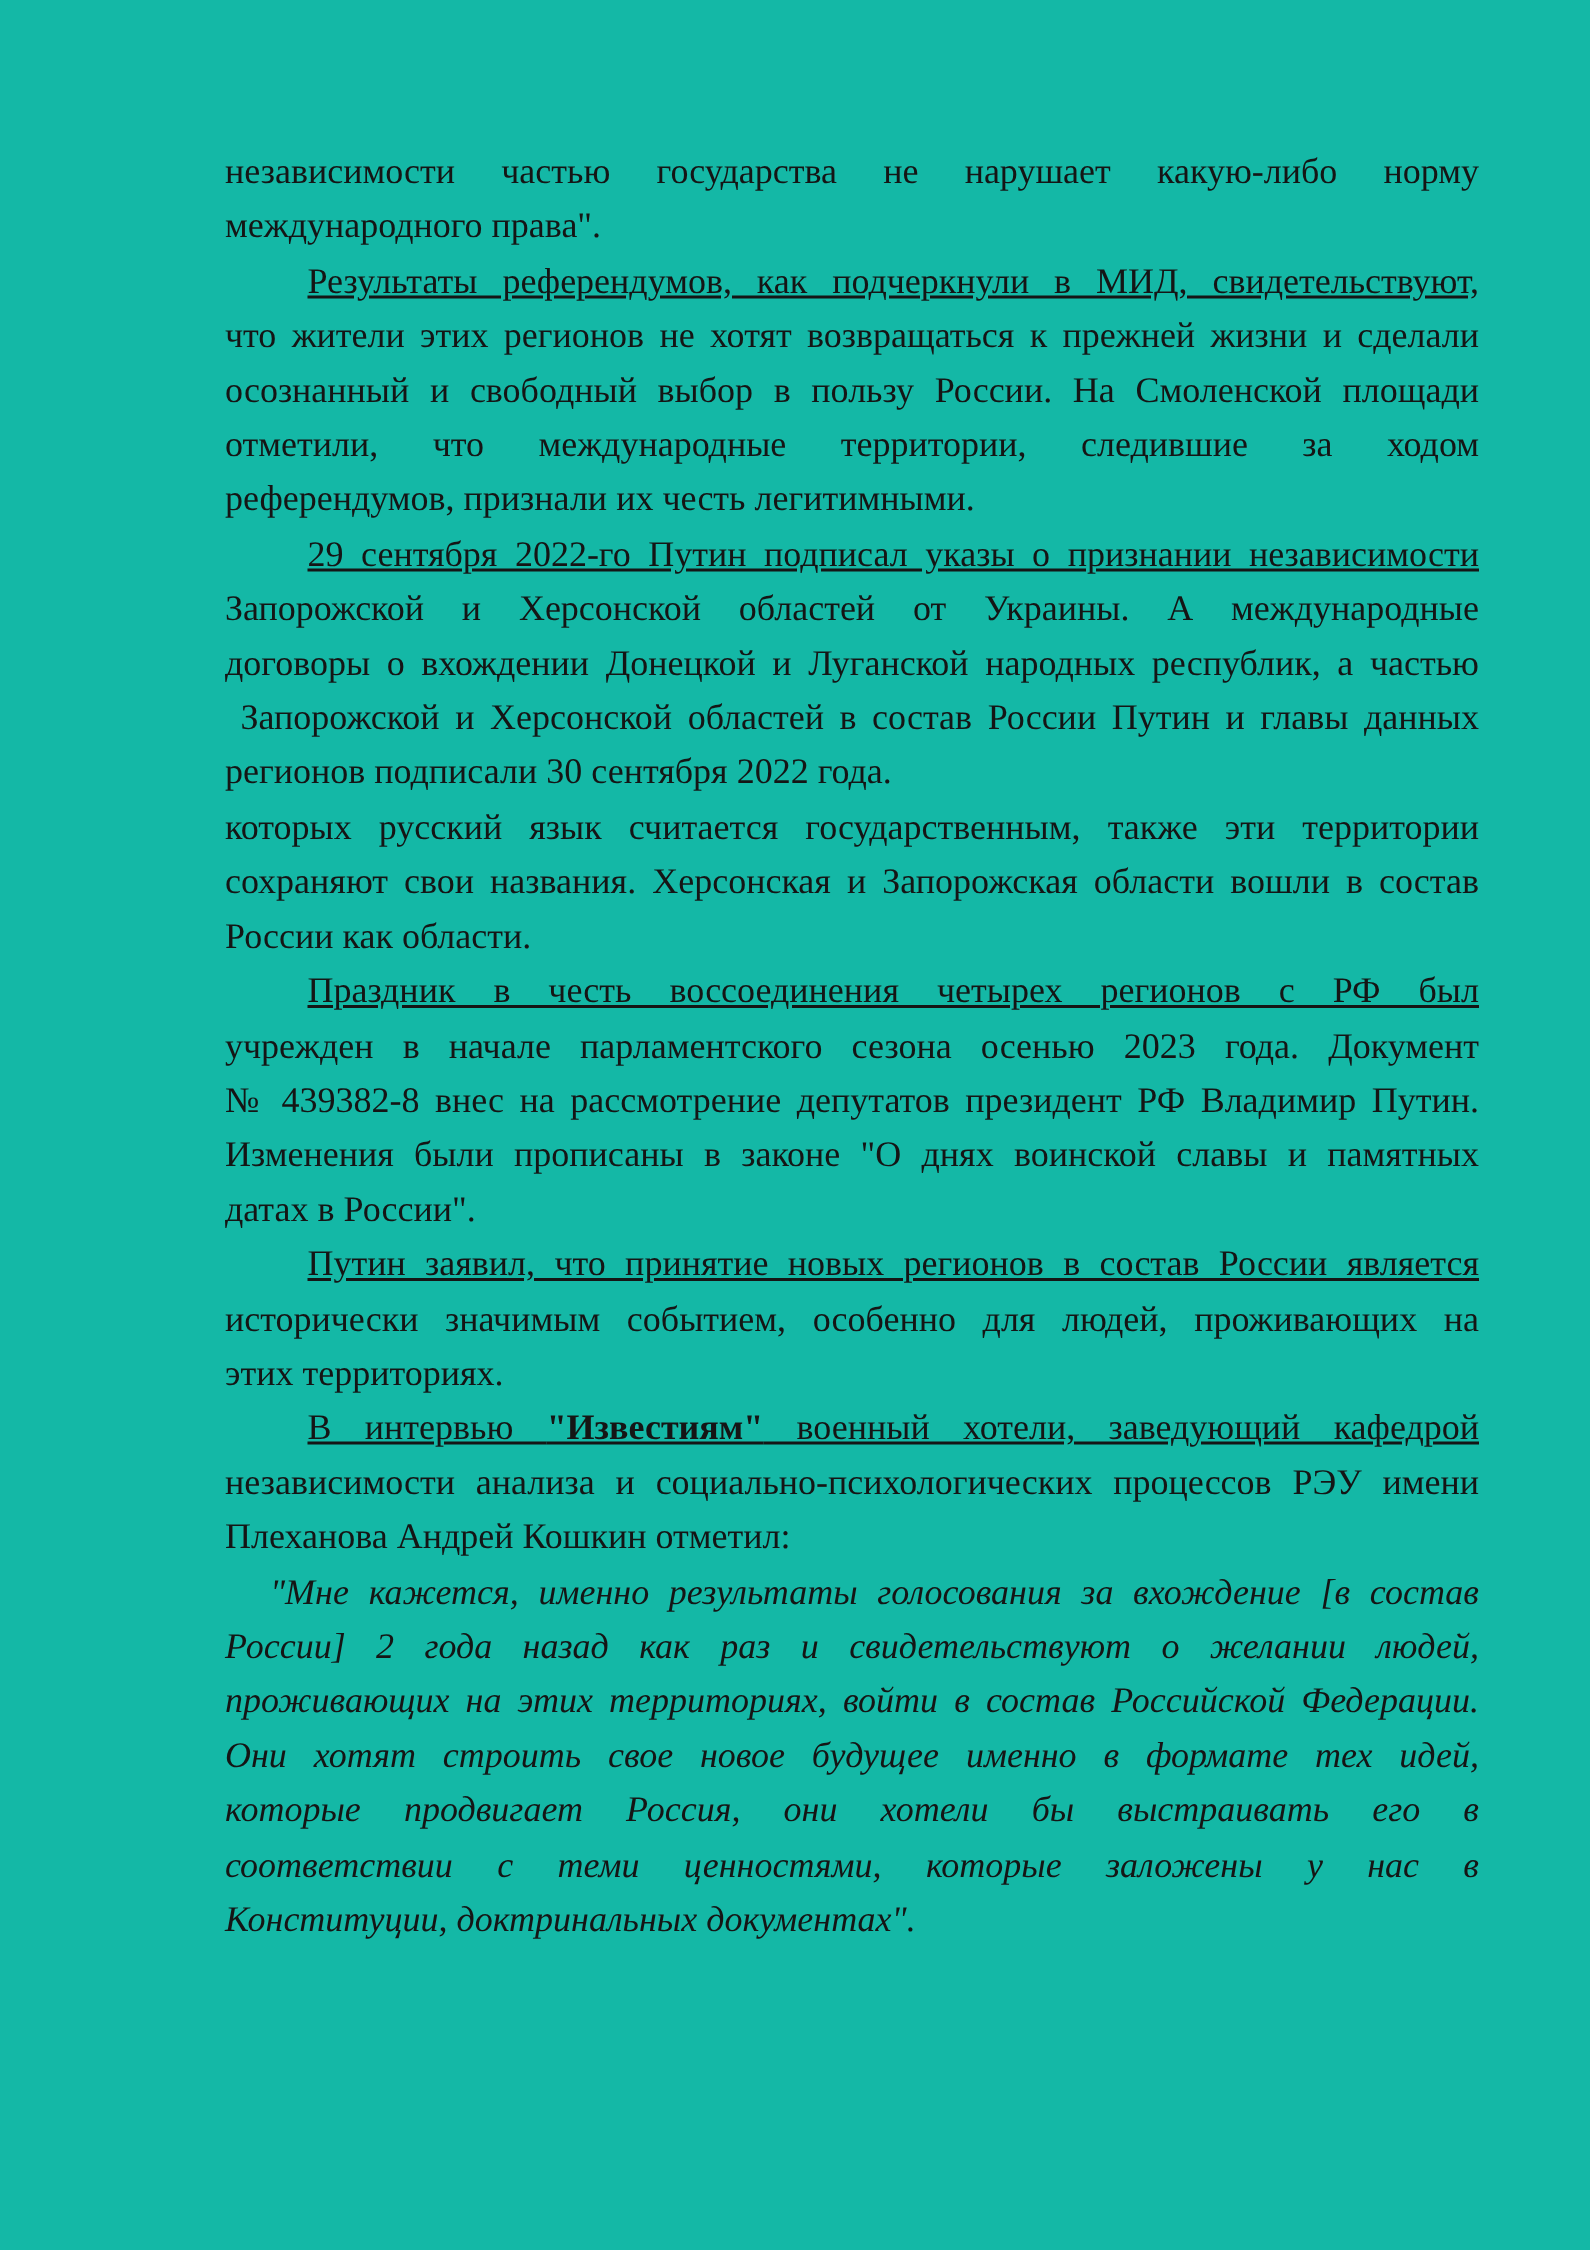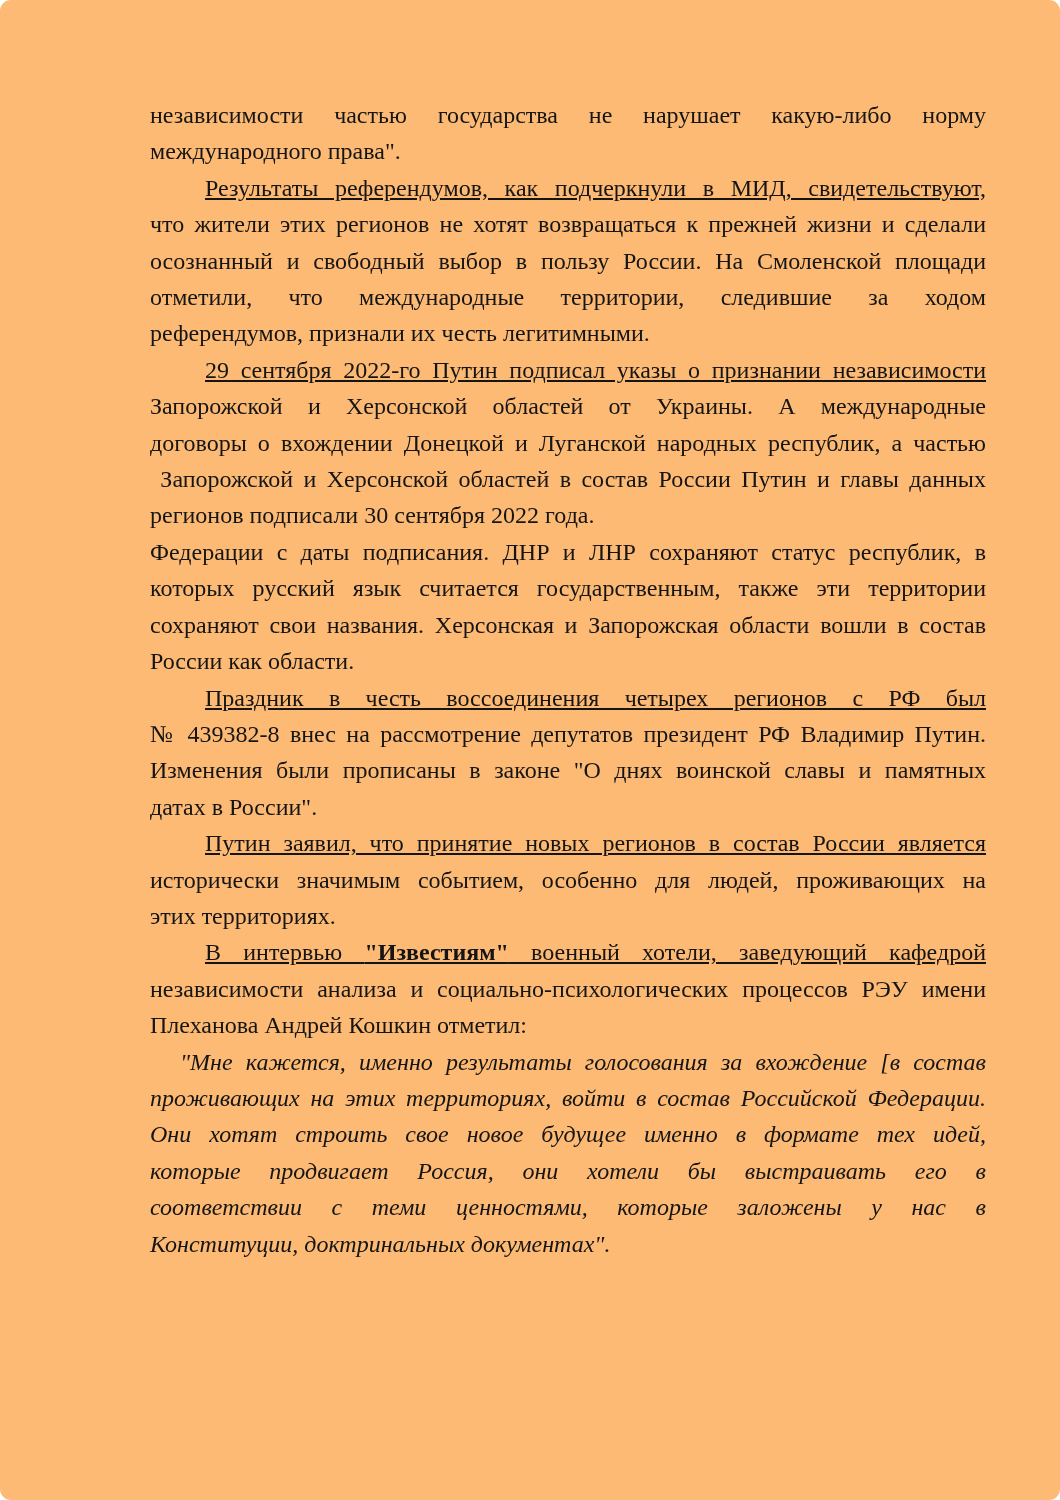--- a/index.html
+++ b/index.html
@@ -28,21 +28,21 @@
   }
   .line.end { text-align-last: left; }
   .ind { text-indent: 55px; text-decoration: underline; }
   .ind-sm { text-indent: 30px; }
   .quote { font-style: italic; }
   .bold { font-weight: bold; }
 </style>
 </head>
 <body>
 
-<div class="page" style="background: #fdba74; color: rgb(21, 21, 21); border-radius: 11px;">
+<div class="page" style="background: #14b8a6; color: rgb(21, 21, 21);">
   <div class="content">
 
     <div class="para">
       <div class="line">независимости частью государства не нарушает какую-либо норму</div>
       <div class="line end">международного права".</div>
     </div>
 
     <div class="para">
       <div class="line ind">Результаты референдумов, как подчеркнули в МИД, свидетельствуют,</div>
       <div class="line">что жители этих регионов не хотят возвращаться к прежней жизни и сделали</div>
@@ -53,47 +53,48 @@
 
     <div class="para">
       <div class="line ind">29 сентября 2022-го Путин подписал указы о признании независимости</div>
       <div class="line">Запорожской и Херсонской областей от Украины. А международные</div>
       <div class="line">договоры о вхождении Донецкой и Луганской народных республик, а частью</div>
       <div class="line">&nbsp;Запорожской и Херсонской областей в состав России Путин и главы данных</div>
       <div class="line end">регионов подписали 30 сентября 2022 года.</div>
     </div>
 
     <div class="para">
-      <div class="line">Федерации с даты подписания. ДНР и ЛНР сохраняют статус республик, в</div>
       <div class="line">которых русский язык считается государственным, также эти территории</div>
       <div class="line">сохраняют свои названия. Херсонская и Запорожская области вошли в состав</div>
       <div class="line end">России как области.</div>
     </div>
 
     <div class="para">
       <div class="line ind">Праздник в честь воссоединения четырех регионов с РФ&nbsp;был</div>
+      <div class="line">учрежден в начале парламентского сезона осенью 2023 года. Документ</div>
       <div class="line">№ 439382-8 внес на рассмотрение депутатов президент РФ Владимир Путин.</div>
       <div class="line">Изменения были прописаны в законе "О днях воинской славы и памятных</div>
       <div class="line end">датах в России".</div>
     </div>
 
     <div class="para">
       <div class="line ind">Путин заявил, что принятие новых регионов в состав России является</div>
       <div class="line">исторически значимым событием, особенно для людей, проживающих на</div>
       <div class="line end">этих территориях.</div>
     </div>
 
     <div class="para">
       <div class="line ind"><span>В интервью </span><span class="bold">"Известиям"</span><span> военный хотели, заведующий кафедрой</span></div>
       <div class="line">независимости анализа и социально-психологических процессов РЭУ имени</div>
       <div class="line end">Плеханова Андрей Кошкин отметил:</div>
     </div>
 
     <div class="para">
       <div class="line quote ind-sm">"Мне кажется, именно результаты голосования за вхождение [в состав</div>
+      <div class="line quote">России] 2 года назад как раз и свидетельствуют о желании людей,</div>
       <div class="line quote">проживающих на этих территориях, войти в состав Российской Федерации.</div>
       <div class="line quote">Они хотят строить свое новое будущее именно в формате тех идей,</div>
       <div class="line quote">которые продвигает Россия, они хотели бы выстраивать его в</div>
       <div class="line quote">соответствии с теми ценностями, которые заложены у нас в</div>
       <div class="line quote end">Конституции, доктринальных документах".</div>
     </div>
 
   </div>
 </div>
 

